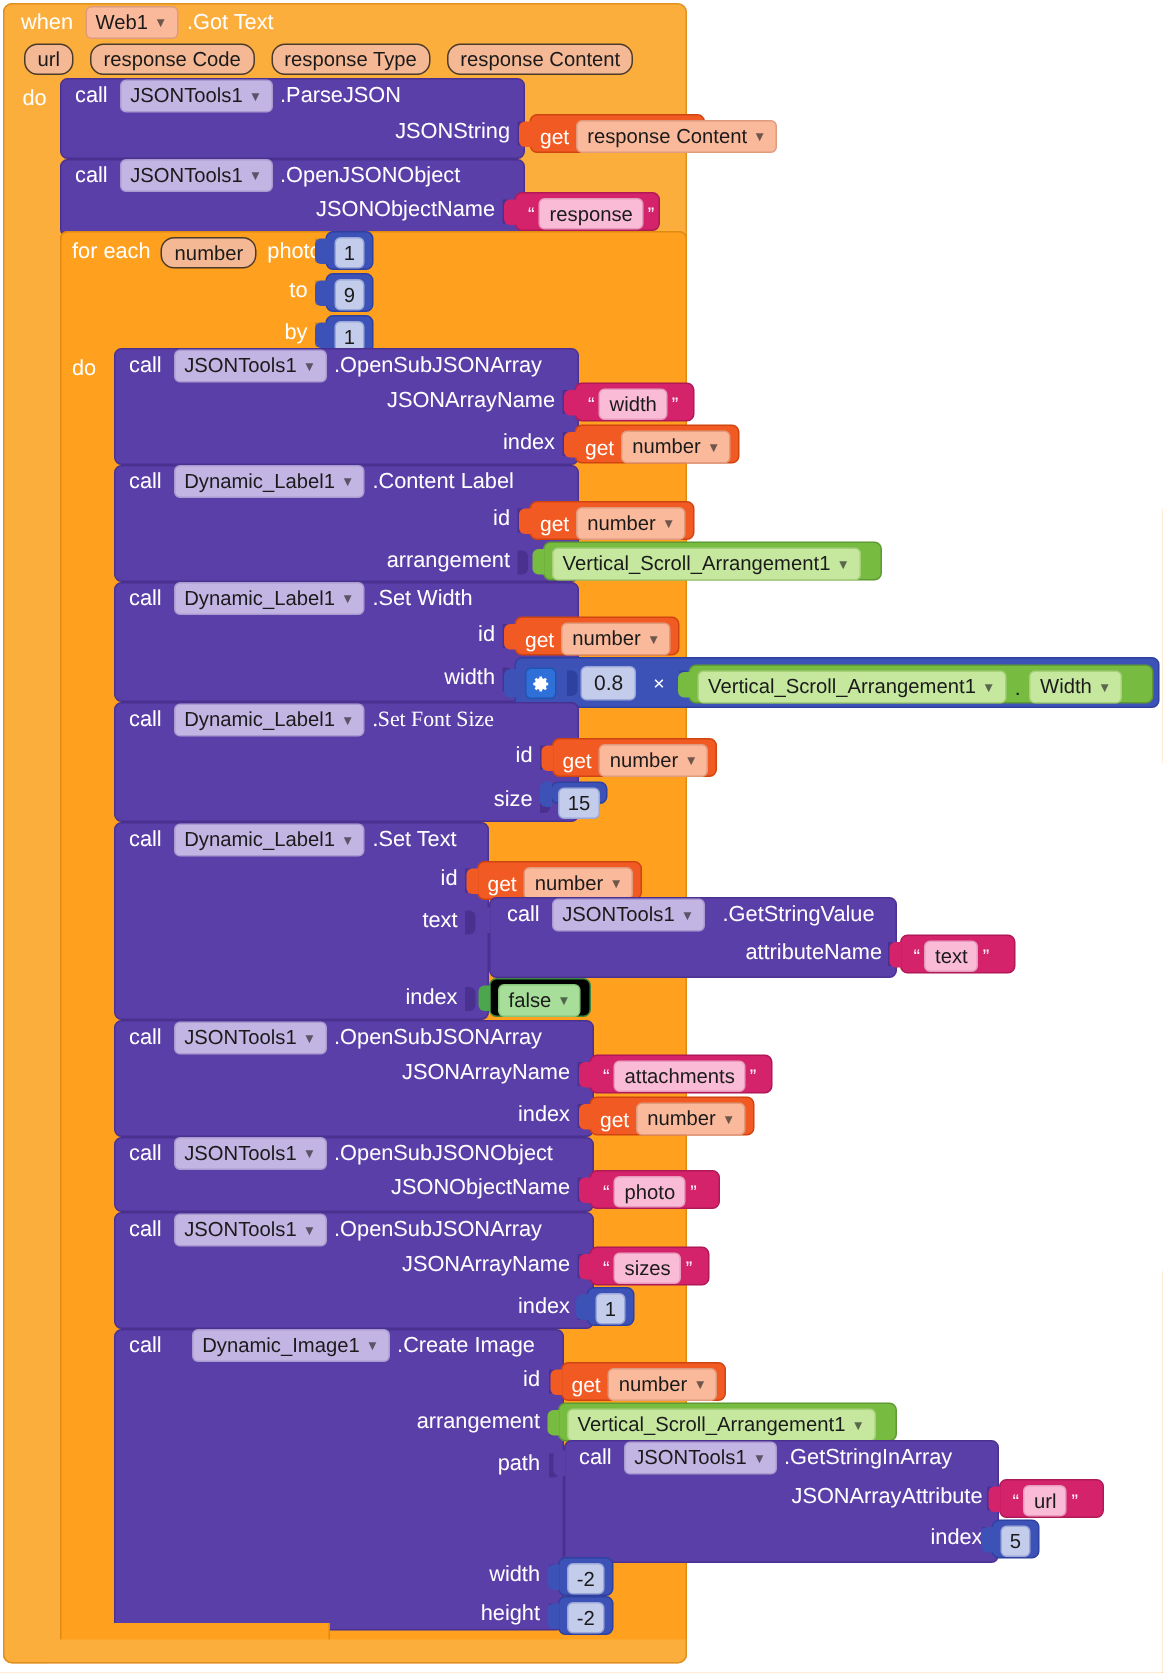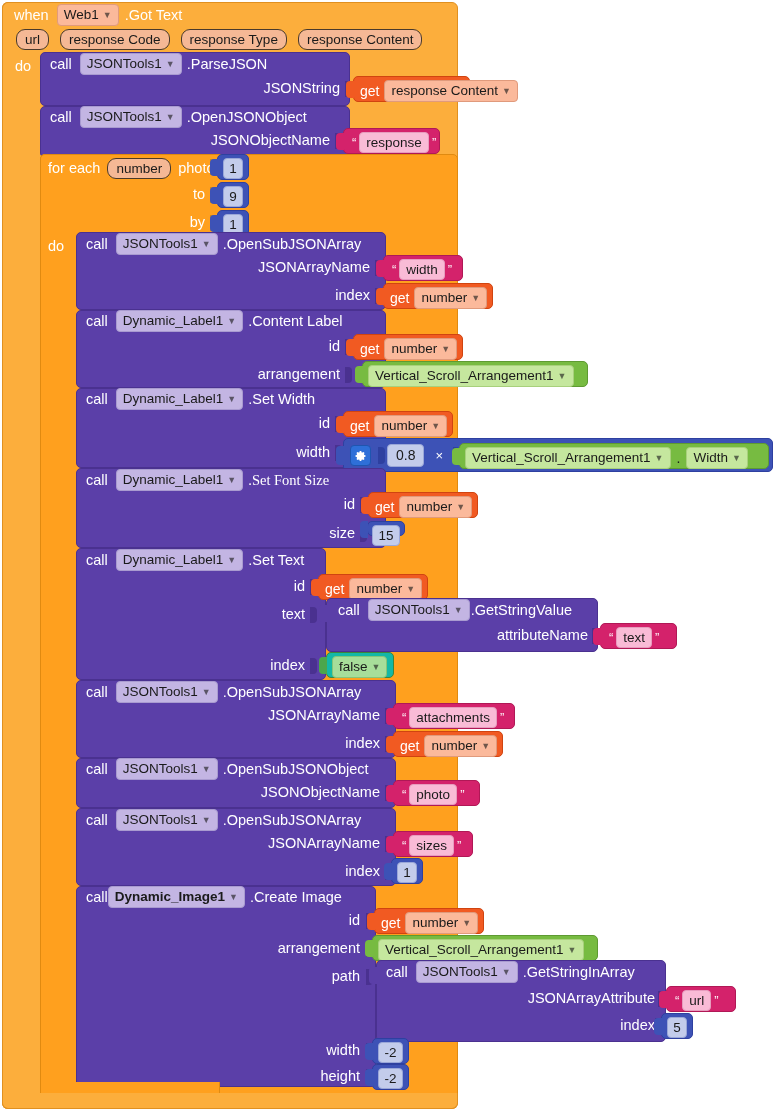--- a/index.html
+++ b/index.html
@@ -10,21 +10,21 @@
   }
   .abs{position:absolute;box-sizing:border-box;}
 
   
   .evt       {background:#FCAE3C;border:1px solid #E09020;border-radius:5px;}
   .loop      {background:#FFA01E;border:1px solid #E08A10;border-radius:5px;}
   .call      {background:#5B3FA8;border:1px solid #4A3190;border-radius:5px;}
   .txt       {background:#D4226B;border:1px solid #B01856;border-radius:5px;}
   .getv      {background:#F15A22;border:1px solid #D04410;border-radius:5px;}
   .comp      {background:#77BB41;border:1px solid #5E9A32;border-radius:5px;}
-  .logic     {background:#14b8a6;border:1px solid #3C853C;border-radius:5px;}
+  .logic     {background:#000000;border:1px solid #3C853C;border-radius:5px;}
   .num       {background:#3D52B6;border:1px solid #2E40A0;border-radius:5px;}
   .math      {background:#3D52B6;border:1px solid #2E40A0;border-radius:5px;}
 
   
   .fld{
     display:inline-block;border-radius:4px;padding:1px 6px;
     color:#1a1a1a;font-size:13.5px;line-height:17px;white-space:nowrap;
     vertical-align:middle;
   }
   .f-purple {background:#C3B5E3;border:1px solid #A99BD0;}
@@ -295,21 +295,21 @@
 </div>
 <div class="abs rlabel" style="left:230px;top:606px;width:75px;">text</div>
 <div class="abs socket" style="left:310px;top:607px;"></div>
 
 <div class="abs call" style="left:326px;top:598px;width:272px;height:54px;">
   <span class="plug p-purple" style="top:14px;"></span>
 </div>
 <div class="abs row" style="left:338px;top:600px;height:20px;">
   <span class="lbl">call</span>
   <span class="fld f-purple" style="margin-left:8px;"><span>JSONTools1</span><span class="caret">▼</span></span>
-  <span class="lbl" style="margin-left:1px;">.GetStringValue</span>
+  <span class="lbl" style="margin-left:12px;">.GetStringValue</span>
 </div>
 <div class="abs rlabel" style="left:430px;top:627px;width:158px;">attributeName</div>
 <div class="abs socket" style="left:592px;top:628px;"></div>
 <div class="abs txt" style="left:600px;top:623px;width:77px;height:26px;">
   <span class="plug p-pink"></span>
   <div class="row" style="padding:3px 5px 0 5px;">
     <span class="quote">“</span>
     <span class="fld f-pink">text</span>
     <span class="quote">”</span>
   </div>
@@ -388,21 +388,21 @@
 <div class="abs num" style="left:391px;top:858px;width:32px;height:26px;">
   <span class="plug p-num"></span>
   <div style="padding:3px 0 0 0;text-align:center;">
     <span class="fld f-num" style="padding:1px 5px;">1</span>
   </div>
 </div>
 
 <div class="abs call" style="left:76px;top:886px;width:300px;height:201px;"></div>
 <div class="abs row" style="left:86px;top:887px;height:20px;">
   <span class="lbl">call</span>
-  <span class="fld f-purple" style="margin-left:0;font-weight:bold;"><span>Dynamic_Image1</span><span class="caret">▼</span></span>
+  <span class="fld f-purple" style="margin-left:20px;"><span>Dynamic_Image1</span><span class="caret">▼</span></span>
   <span class="lbl" style="margin-left:5px;">.Create Image</span>
 </div>
 <div class="abs rlabel" style="left:275px;top:912px;width:85px;">id</div>
 <div class="abs socket" style="left:366px;top:913px;"></div>
 <div class="abs getv" style="left:374px;top:908px;width:110px;height:26px;">
   <span class="plug p-orange"></span>
   <div class="row" style="padding:3px 6px 0 6px;">
     <span class="lbl" style="font-size:14px;">get</span>
     <span class="fld f-orange" style="margin-left:5px;"><span>number</span><span class="caret">▼</span></span>
   </div>

